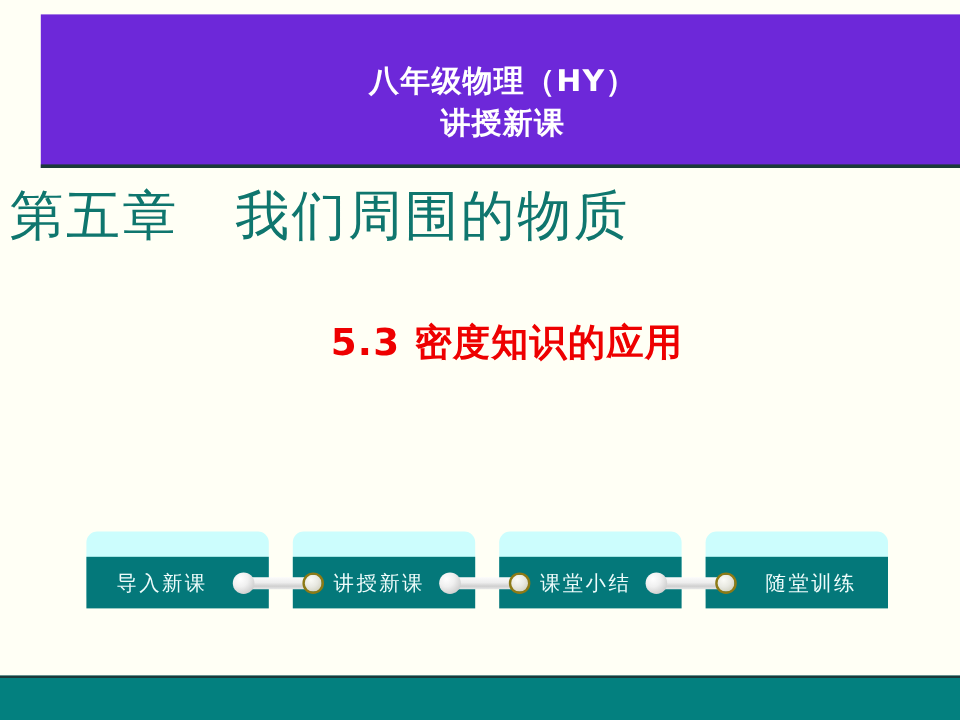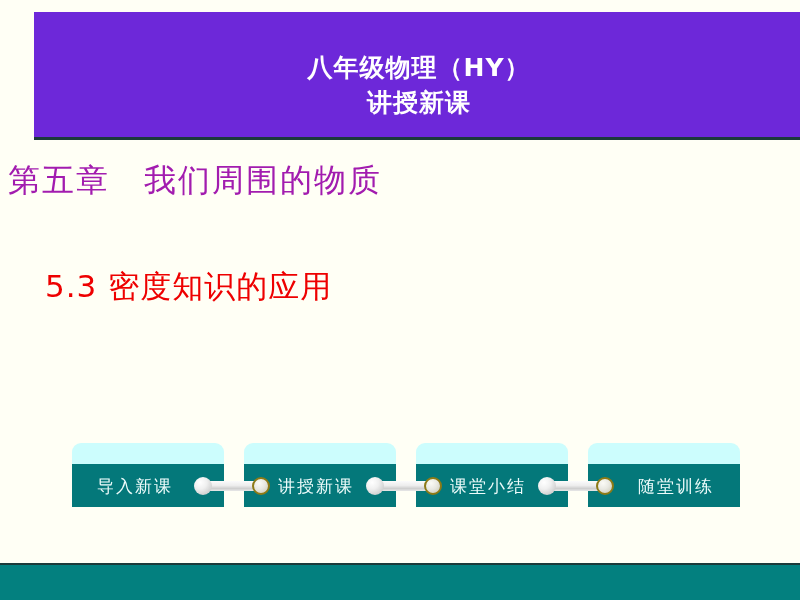--- a/index.html
+++ b/index.html
@@ -51,36 +51,36 @@
     display: block;
     white-space: nowrap;
   }
 
   
   .chapter-title {
     position: absolute;
     left: 8px;
     top: 152px;
     font-family: "DejaVu Serif", "Liberation Serif", serif;
-    font-size: 32px;
+    font-size: 45px;
     line-height: 56px;
-    color: #a21caf;
+    color: #0f766e;
     letter-spacing: 2px;
     white-space: nowrap;
   }
 
   
   .main-title {
     position: absolute;
     left: 0;
     right: 0;
     top: 262px;
-    text-align: left;
+    text-align: center;
     color: #ee0000;
-    font-weight: normal;
+    font-weight: bold;
     font-size: 31px;
     line-height: 49px;
     letter-spacing: 1px;
     font-family: "DejaVu Sans", "Liberation Sans", sans-serif;
     padding-left: 45px;
   }
   .main-title .tline {
     display: block;
     white-space: nowrap;
   }

